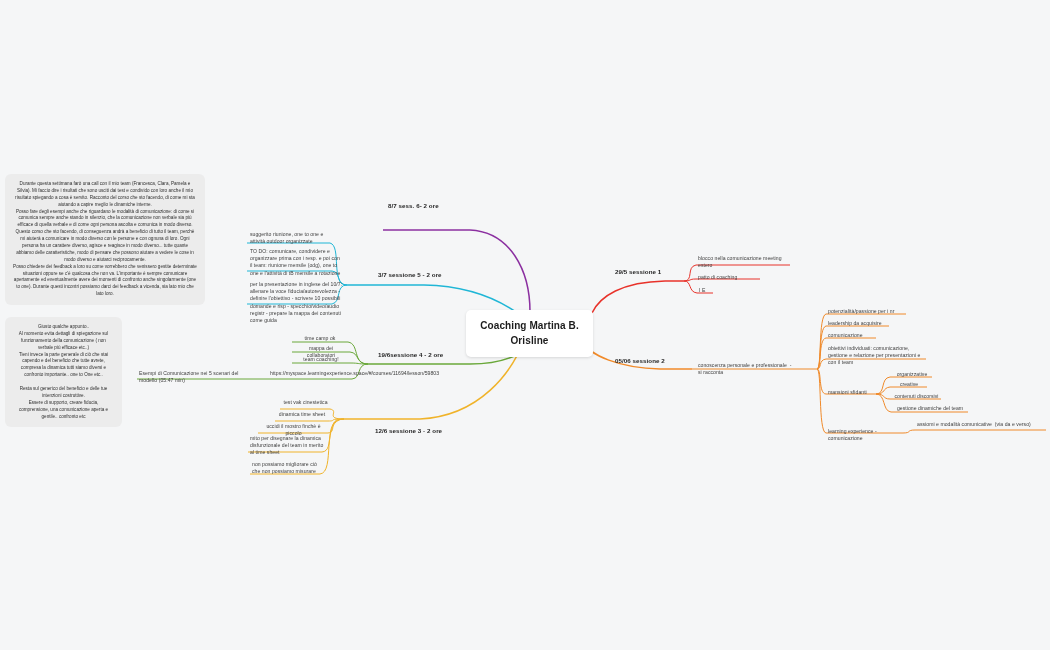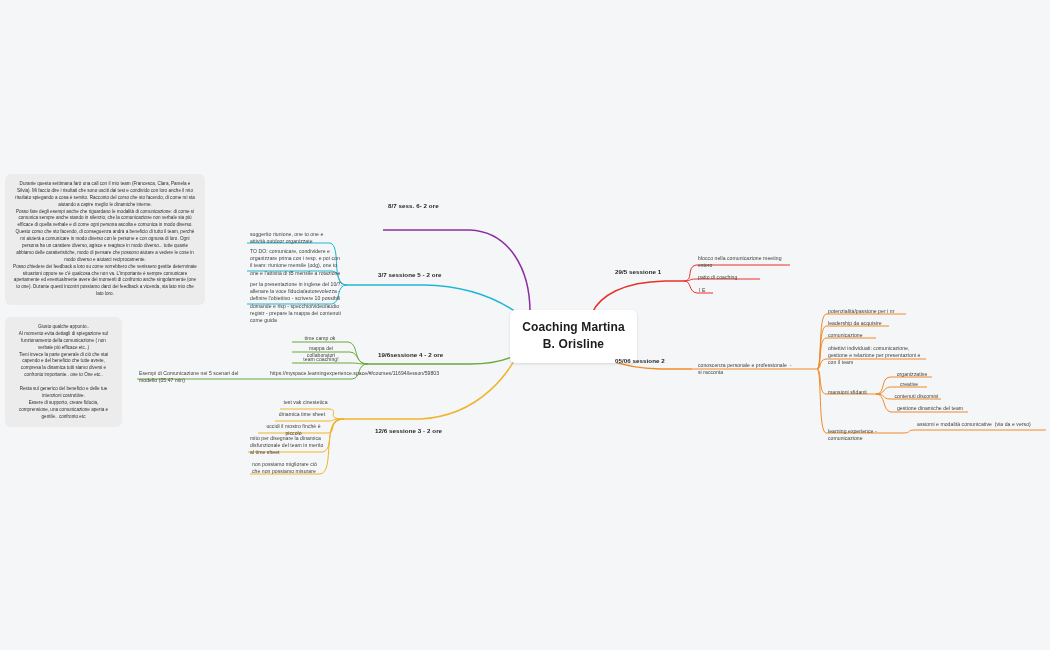--- a/index.html
+++ b/index.html
@@ -28,27 +28,26 @@
     letter-spacing: 0.01em;
     white-space: pre-wrap;
     padding: 1px 2px 2px 2px;
   }
   .central {
     position: absolute;
     background: #ffffff;
     border-radius: 5px;
     box-shadow: 0 1px 3px rgba(0,0,0,0.13);
     text-align: center;
-    font-size: 12px;
+    font-size: 10px;
     font-weight: bold;
     color: #1c1c1c;
     line-height: 1.45;
     padding: 9px 12px;
     letter-spacing: 0.01em;
-    margin-left: 44px;
   }
   .main-label {
     position: absolute;
     font-size: 6.2px;
     font-weight: bold;
     color: #1f1f1f;
     letter-spacing: 0.01em;
     white-space: nowrap;
     padding-bottom: 2px;
   }

